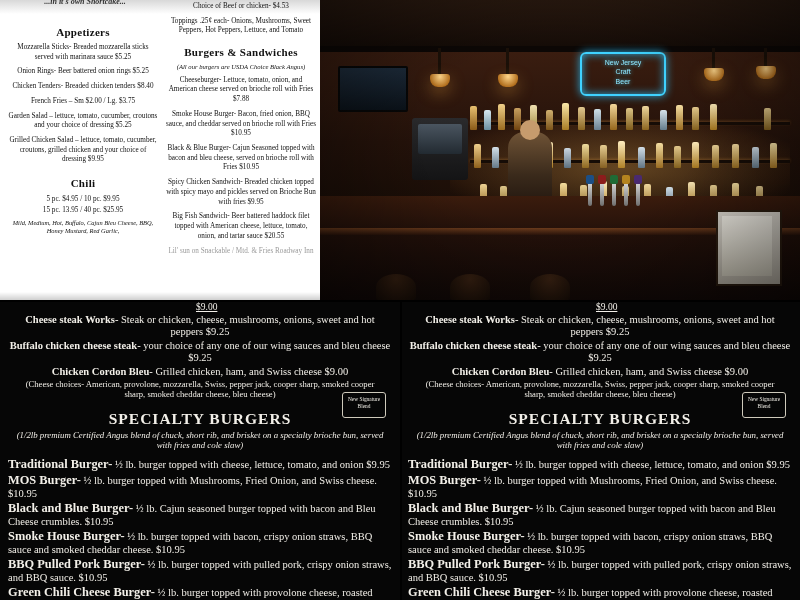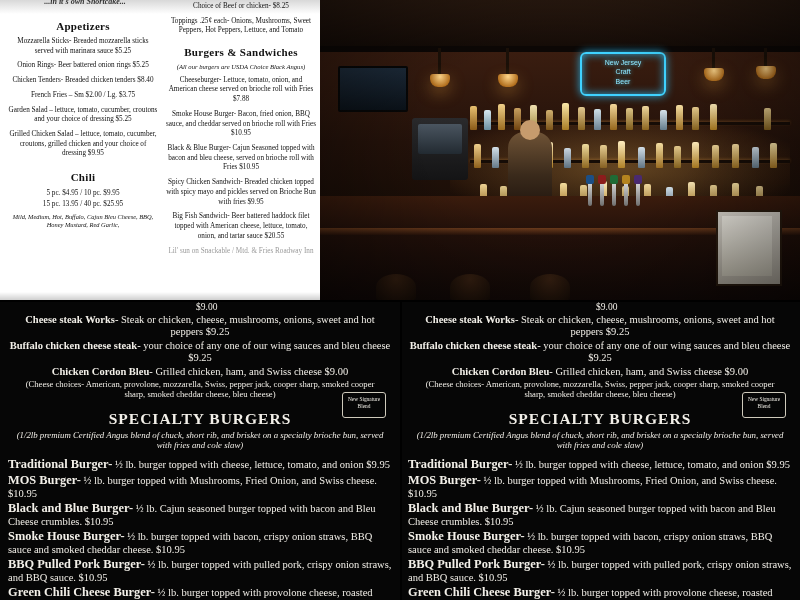--- a/index.html
+++ b/index.html
@@ -59,21 +59,21 @@
     font-size: 8px;
     font-style: italic;
     text-align: center;
     color: #333;
     font-weight: bold;
   }
   .sec-title {
     text-align: center;
     font-weight: bold;
     font-size: 11px;
-    margin: 6px 0 5px 0;
+    margin: 12px 0 5px 0;
     letter-spacing: 0.3px;
   }
   .item {
     font-size: 7.2px;
     line-height: 1.35;
     text-align: center;
     margin-bottom: 5px;
   }
   .note {
     font-size: 6.6px;
@@ -293,20 +293,21 @@
     font-size: 5.4px;
     line-height: 1.25;
     text-align: center;
     padding-top: 3px;
     box-sizing: border-box;
     color: #efece4;
   }
   .topline-price {
     position: absolute;
     font-size: 9.5px;
+    text-decoration: underline;
   }
   .scan-divider {
     position: absolute;
     left: 400px; top: 300px;
     width: 2px; height: 300px;
     background: #000;
   }
   .hline {
     position: absolute;
     left: 0; top: 300px;
@@ -333,21 +334,21 @@
       <div class="item">Garden Salad – lettuce, tomato, cucumber, croutons and your choice of dressing  $5.25</div>
       <div class="item">Grilled Chicken Salad – lettuce, tomato, cucumber, croutons, grilled chicken and your choice of dressing  $9.95</div>
       <div class="sec-title" style="margin-top:12px">Chili</div>
       <div class="wings-lines">5 pc. $4.95 / 10 pc. $9.95</div>
       <div class="wings-lines">15 pc. 13.95 / 40 pc. $25.95</div>
       <div class="sub-note">Mild, Medium, Hot, Buffalo, Cajun Bleu Cheese, BBQ, Honey Mustard, Red Garlic,</div>
     </div>
 
     <div class="menu-col right">
       <div style="height:2px"></div>
-      <div class="item">Choice of Beef or chicken- $8.25</div>
+      <div class="item">Choice of Beef or chicken- $4.53</div>
       <div class="item">Toppings .25¢ each- Onions, Mushrooms, Sweet Peppers, Hot Peppers, Lettuce, and Tomato</div>
       <div class="sec-title" style="margin-top:10px">Burgers &amp; Sandwiches</div>
       <div class="note">(All our burgers are USDA Choice Black Angus)</div>
       <div class="item">Cheeseburger- Lettuce, tomato, onion, and American cheese served on brioche roll with Fries $7.88</div>
       <div class="item">Smoke House Burger- Bacon, fried onion, BBQ sauce, and cheddar served on brioche roll with Fries $10.95</div>
       <div class="item">Black &amp; Blue Burger- Cajun Seasoned topped with bacon and bleu cheese, served on brioche roll with Fries $10.95</div>
       <div class="item">Spicy Chicken Sandwich- Breaded chicken topped with spicy mayo and pickles served on Brioche Bun with fries  $9.95</div>
       <div class="item">Big Fish Sandwich- Beer battered haddock filet topped with American cheese, lettuce, tomato, onion, and tartar sauce $20.55</div>
       <div class="item" style="opacity:.45">Lil' sun on Snackable / Mtd. &amp; Fries Roadway Inn</div>
     </div>

